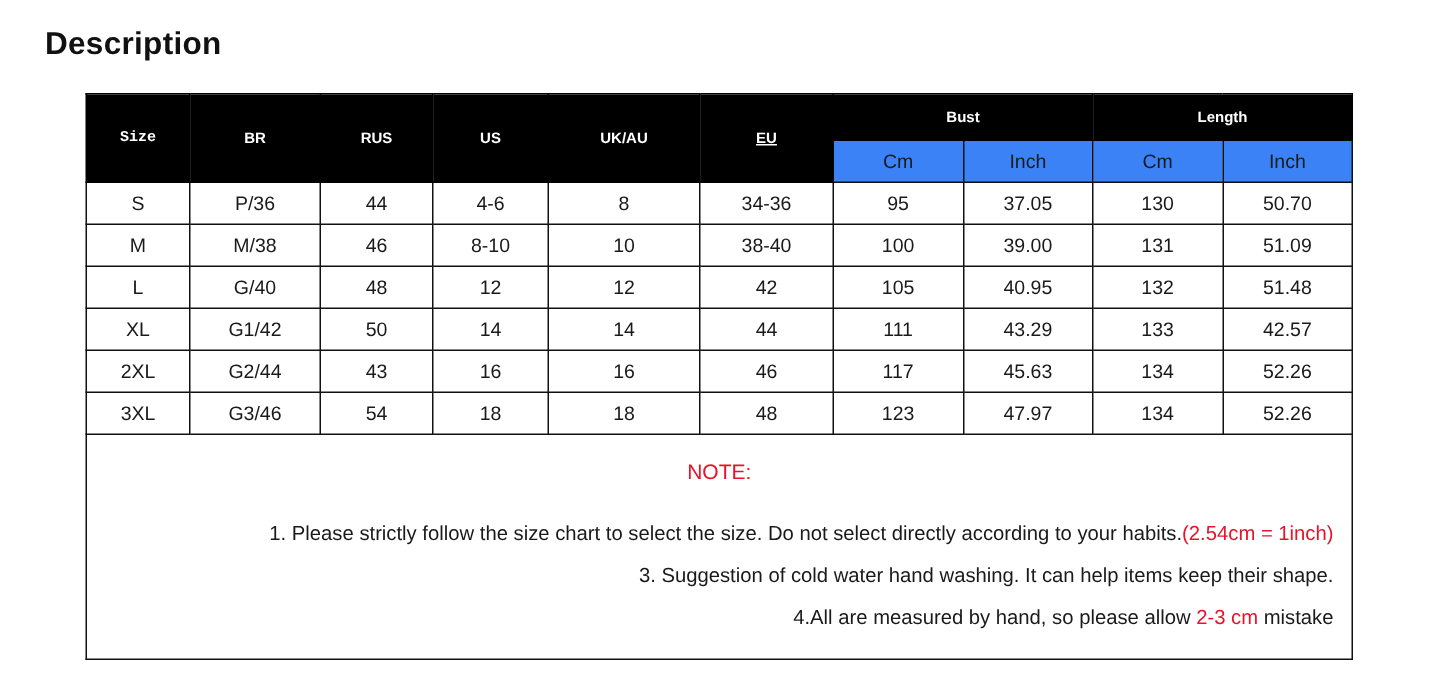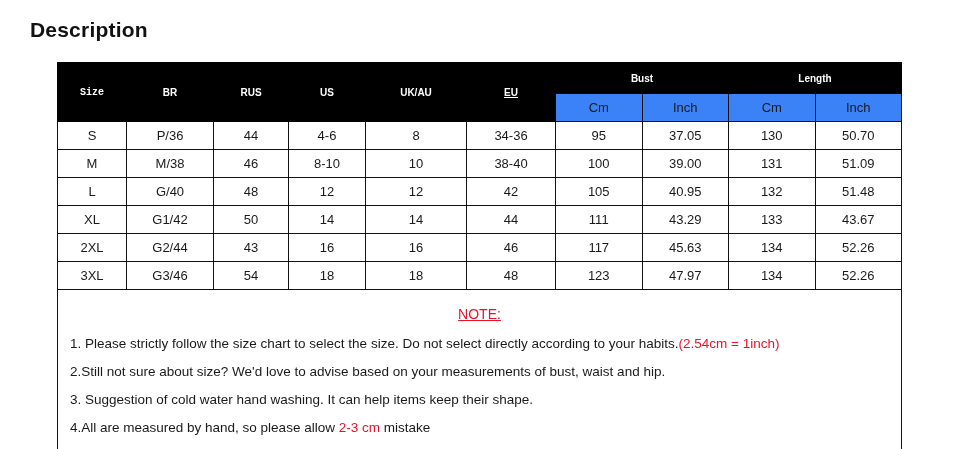--- a/index.html
+++ b/index.html
@@ -74,25 +74,24 @@
     border-top: none;
     width: 845px;
     box-sizing: border-box;
     padding: 10px 12px 16px 12px;
     background: #ffffff;
   }
   .note-title {
     text-align: center;
     color: #e8132a;
     font-size: 14px;
-    margin: 6px 0 14px 0;
-    text-decoration: underline;
+    margin: 6px 0 26px 0;
   }
   .note-line {
-    text-align: left;
+    text-align: right;
     font-size: 13.5px;
     color: #1a1a1a;
     margin: 0 0 11px 0;
     line-height: 1.25;
   }
   .note-line:last-child {
     margin-bottom: 2px;
   }
   .red {
     color: #e8132a;
@@ -175,21 +174,21 @@
         <tr>
           <td>XL</td>
           <td>G1/42</td>
           <td>50</td>
           <td>14</td>
           <td>14</td>
           <td>44</td>
           <td>111</td>
           <td>43.29</td>
           <td>133</td>
-          <td>43.67</td>
+          <td>42.57</td>
         </tr>
         <tr>
           <td>2XL</td>
           <td>G2/44</td>
           <td>43</td>
           <td>16</td>
           <td>16</td>
           <td>46</td>
           <td>117</td>
           <td>45.63</td>
@@ -207,19 +206,18 @@
           <td>47.97</td>
           <td>134</td>
           <td>52.26</td>
         </tr>
       </tbody>
     </table>
 
     <div class="note-block">
       <div class="note-title">NOTE:</div>
       <p class="note-line"><span>1. Please strictly follow the size chart to select the size. Do not select directly according to your habits.</span><span class="red">(2.54cm = 1inch)</span></p>
-      <p class="note-line">2.Still not sure about size? We'd love to advise based on your measurements of bust, waist and hip.</p>
       <p class="note-line">3. Suggestion of cold water hand washing. It can help items keep their shape.</p>
       <p class="note-line"><span>4.All are measured by hand, so please allow </span><span class="red">2-3 cm</span><span> mistake</span></p>
     </div>
   </div>
 
 </div>
 
 </body></html>

